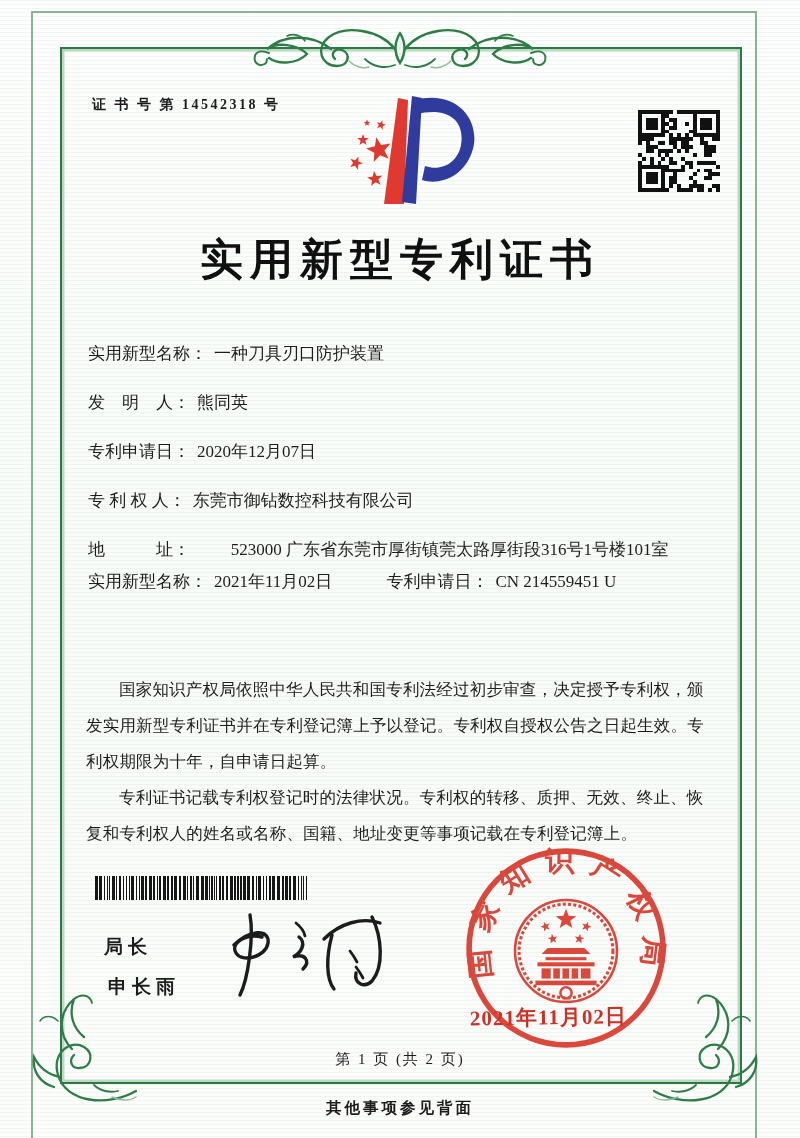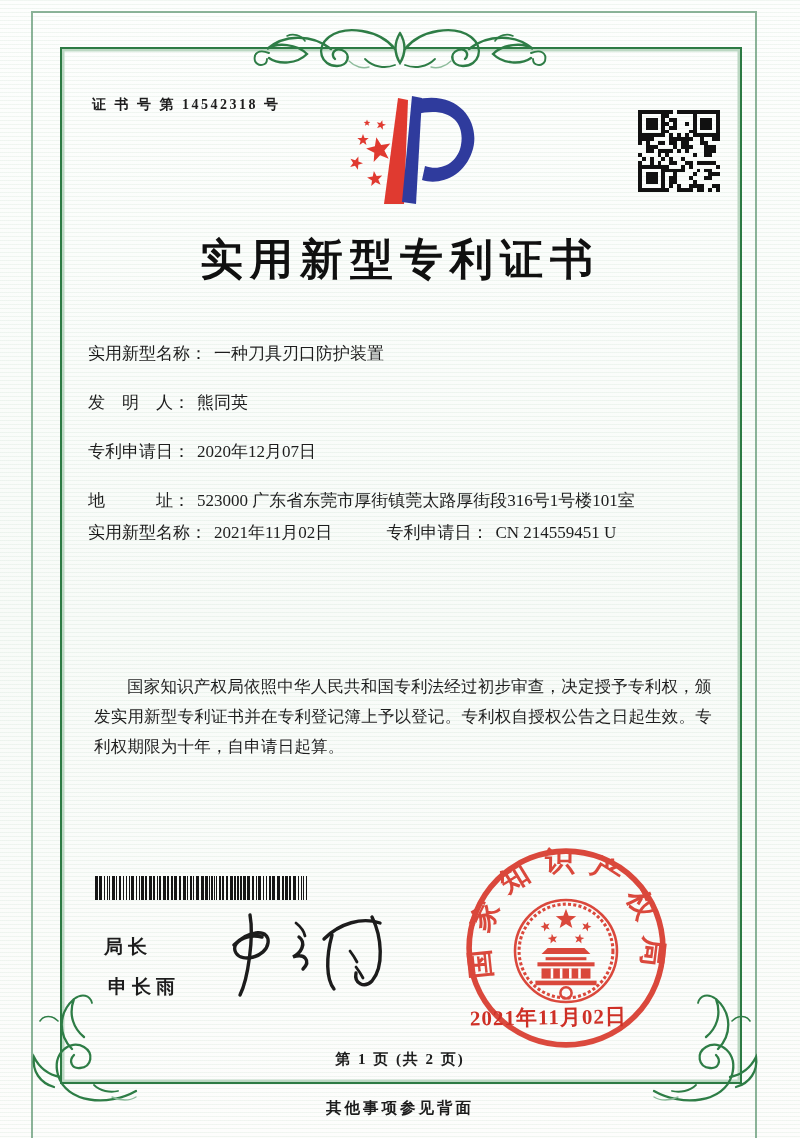--- a/index.html
+++ b/index.html
@@ -24,32 +24,32 @@
     box-shadow: inset 0 0 0 2.5px #bcd8c3;
   }
   .abs{ position:absolute; }
   .cert-no{ left:92px; top:96px; font-size:14px; font-weight:700; letter-spacing:2.5px; }
   .title{ top:231px; width:100%; text-align:center; font-size:43px; font-weight:700; letter-spacing:7px; color:#101010; }
   .fields{ left:88px; top:342px; right:78px; }
   .row{ font-size:17px; font-weight:400; line-height:24px; margin-bottom:25px; white-space:normal; }
   .row .lbl{ display:inline-block; white-space:pre; }
   .row .val{ margin-left:7px; }
   .row.addr{ margin-bottom:8px; }
-  .row.addr .val{ display:inline-block; width:505px; vertical-align:top; }
+  .row.addr .val{ display:inline-block; width:505px; vertical-align:top;text-align:center; }
   .g2{ margin-left:54px; }
   .paras{ left:86px; top:672px; right:80px; }
-  .paras p{ font-size:16.5px; line-height:30px; text-indent:2em; font-weight:500; letter-spacing:.2px;margin-left:8px; }
+  .paras p{ font-size:16.5px; line-height:36px; text-indent:2em; font-weight:500; letter-spacing:.2px; }
   .barcode{ left:95px; top:876px; }
   .signer-title{ left:104px; top:934px; font-size:19px; font-weight:700; letter-spacing:5px; }
   .signer-name{ left:108px; top:974px; font-size:19px; font-weight:700; letter-spacing:5px; }
   .signature{ left:204px; top:903px; }
   .seal{ left:464px; top:846px; width:204px; height:204px; }
   .seal-date{ left:470px; top:1003px; width:210px; font-size:21px; font-weight:700;
               color:#ce3026; letter-spacing:1px; transform:rotate(-0.8deg); }
-  .page-no{ top:1050px; width:100%; text-align:center; font-size:15px; font-weight:700; letter-spacing:2px; }
+  .page-no{ top:1050px; width:100%; text-align:center; font-size:15px; font-weight:400; letter-spacing:2px; }
   .back-note{ top:1098px; width:100%; text-align:center; font-size:15.5px; font-weight:600; letter-spacing:3px; }
   .ornament-top{ left:50%; top:21px; transform:translateX(-50%); }
   .flourish-left{ left:24px; top:991px; }
   .flourish-right{ right:34px; top:991px; transform:scaleX(-1); }
   svg{ display:block; }
 </style>
 </head>
 <body>
 
 <div class="page">
@@ -346,30 +346,34 @@
   <div class="abs fields">
     <div class="row">
       <span class="lbl">实用新型名称：</span><span class="val">一种刀具刃口防护装置</span>
     </div>
     <div class="row">
       <span class="lbl">发　明　人：</span><span class="val">熊同英</span>
     </div>
     <div class="row">
       <span class="lbl">专利申请日：</span><span class="val">2020年12月07日</span>
     </div>
+    <div class="row">
+      <span class="lbl">专 利 权 人：</span><span class="val">东莞市御钻数控科技有限公司</span>
+    </div>
     <div class="row addr">
       <span class="lbl">地　　　址：</span><span class="val">523000 广东省东莞市厚街镇莞太路厚街段316号1号楼101室</span>
     </div>
     <div class="row">
       <span class="lbl">实用新型名称：</span><span class="val">2021年11月02日</span><span class="g2 lbl">专利申请日：</span><span class="val">CN 214559451 U</span>
     </div>
   </div>
 
   <div class="abs paras">
     <p>国家知识产权局依照中华人民共和国专利法经过初步审查，决定授予专利权，颁发实用新型专利证书并在专利登记簿上予以登记。专利权自授权公告之日起生效。专利权期限为十年，自申请日起算。</p>
+    <p>专利证书记载专利权登记时的法律状况。专利权的转移、质押、无效、终止、恢复和专利权人的姓名或名称、国籍、地址变更等事项记载在专利登记簿上。</p>
   </div>
 
   <svg class="abs barcode" id="barcode" width="215" height="24">
       <rect x="0" y="0" width="3" height="24" fill="#161616"></rect>
       <rect x="4" y="0" width="3" height="24" fill="#161616"></rect>
       <rect x="9" y="0" width="1" height="24" fill="#161616"></rect>
       <rect x="12" y="0" width="1" height="24" fill="#161616"></rect>
       <rect x="14" y="0" width="1" height="24" fill="#161616"></rect>
       <rect x="17" y="0" width="3" height="24" fill="#161616"></rect>
       <rect x="21" y="0" width="1" height="24" fill="#161616"></rect>

